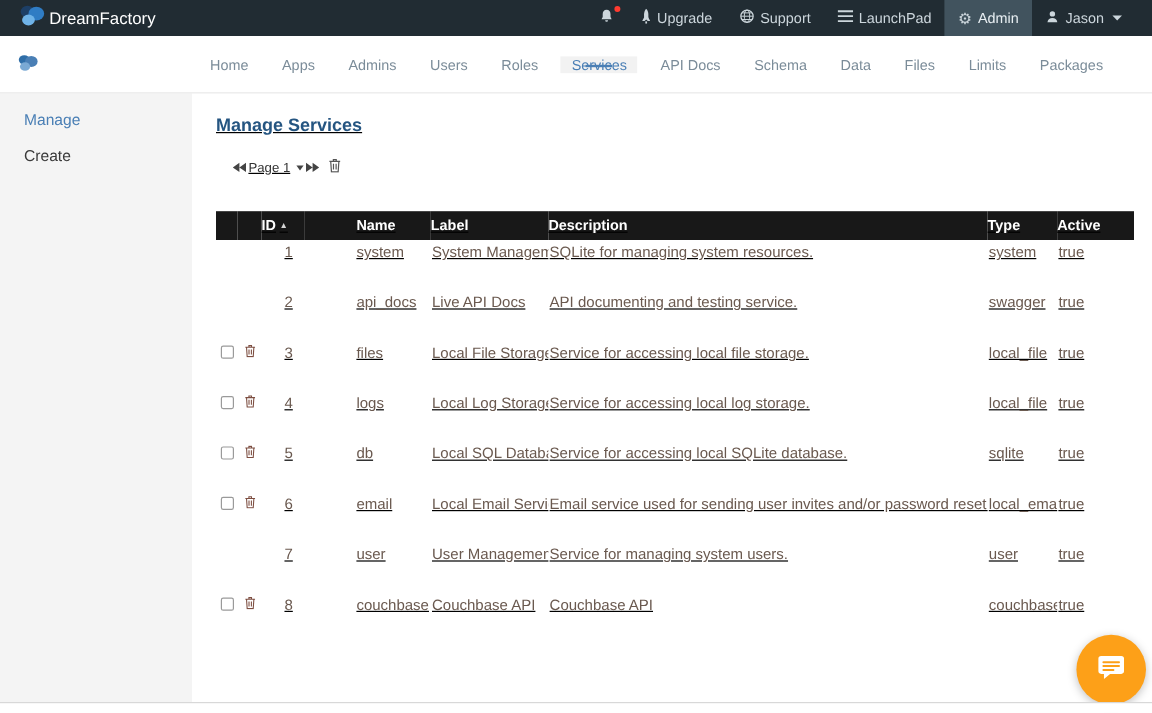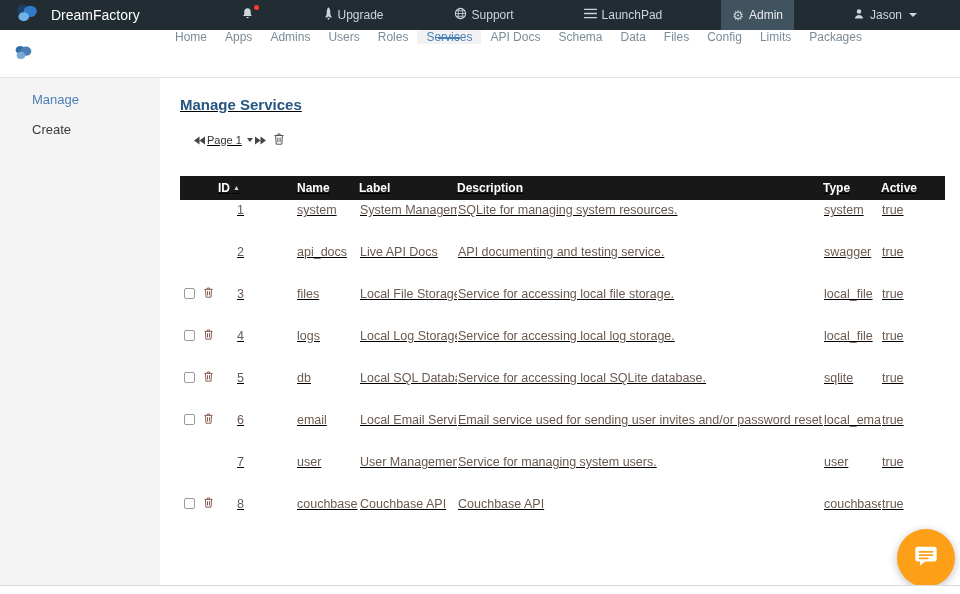--- a/index.html
+++ b/index.html
@@ -7,23 +7,23 @@
   body {
     width:960px; height:594px; position:relative; overflow:hidden;
     font-family:"Liberation Sans", sans-serif; background:#fff;
   }
 
   
   .topbar {
     position:absolute; top:0; left:0; right:0; height:30px;
     background:#212c33; display:flex; align-items:stretch; color:#fff;
   }
-  .brand { display:flex; align-items:center; gap:13px; padding-left:16px; cursor:pointer; }
+  .brand { display:flex; align-items:center; gap:3px; padding-left:16px; cursor:pointer; }
   .brand-name { font-size:14px; color:#ffffff; }
-  .topbar-right { margin-left:auto; display:flex; align-items:stretch; padding-right:32px;gap:48px; }
+  .topbar-right { margin-left:auto; display:flex; align-items:stretch; padding-right:14px; }
   .topbar-item {
     display:flex; align-items:center; gap:5px; padding:0 11px;
     font-size:12px; color:#ccd6dc; cursor:pointer; white-space:nowrap;
   }
   .topbar-item.active { background:#41535e; color:#e8eef2; }
   .bell-wrap { position:relative; }
   .badge-dot {
     position:absolute; top:5px; right:6px; width:5px; height:5px;
     border-radius:50%; background:#ff3b30;
   }
@@ -32,35 +32,35 @@
     width:0; height:0; border-left:4px solid transparent; border-right:4px solid transparent;
     border-top:4px solid #ccd6dc; display:inline-block; margin-left:2px;
   }
 
   
   .subnav {
     position:absolute; top:30px; left:0; right:0; height:48px;
     background:#fff; border-bottom:1px solid #e3e3e3;
   }
   .subnav-icon { position:absolute; left:15px; top:15px; }
-  .tabs { display:flex; align-items:flex-start; height:100%; margin-left:166px; }
+  .tabs { display:flex; align-items:center; height:100%; margin-left:166px;gap:10px; }
   .tab {
     display:flex; align-items:center; padding:0 9px; font-size:12px;
     color:#7b8c99; cursor:pointer; position:relative; white-space:nowrap;
   }
   .tab.active { color:#4a7fb5; background:#f2f2f2; }
   .tab.active::after {
     content:""; position:absolute; bottom:5px; left:50%; transform:translateX(-50%);
     width:22px; height:2px; background:#4a7fb5;
   }
 
   
   .layout { position:absolute; top:78px; left:0; right:0; height:507px; display:flex; }
   .sidebar { width:160px; background:#f4f4f4; padding-top:7px; }
-  .sidebar-item { padding:7px 32px; font-size:13px; color:#3a3a3a; cursor:pointer; line-height:16px; }
+  .sidebar-item { padding:7px 20px; font-size:13px; color:#3a3a3a; cursor:pointer; line-height:16px; }
   .sidebar-item.active { color:#4a7fb5; }
   .main { flex:1; background:#fff; padding:18px 15px 0 20px; position:relative;text-decoration:underline; }
 
   .page-title { font-size:15px; font-weight:bold; color:#255581; line-height:18px; }
 
   
   .toolbar { margin:18px 0 0 14px; display:flex; align-items:center; gap:2px; color:#444; height:15px; }
   .tool-btn { display:flex; align-items:center; cursor:pointer; }
   .page-select { display:flex; align-items:center; gap:5px; font-size:11px; color:#333; cursor:pointer; }
   .small-caret {
@@ -193,21 +193,20 @@
       <div class="tab">Home</div>
       <div class="tab">Apps</div>
       <div class="tab">Admins</div>
       <div class="tab">Users</div>
       <div class="tab">Roles</div>
       <div class="tab active">Services</div>
       <div class="tab">API Docs</div>
       <div class="tab">Schema</div>
       <div class="tab">Data</div>
       <div class="tab">Files</div>
-      <div class="tab">Config</div>
       <div class="tab">Limits</div>
       <div class="tab">Packages</div>
     </div>
 </div>
 
 <div class="layout">
   <div class="sidebar">
       <div class="sidebar-item active">Manage</div>
       <div class="sidebar-item">Create</div>
     </div>

